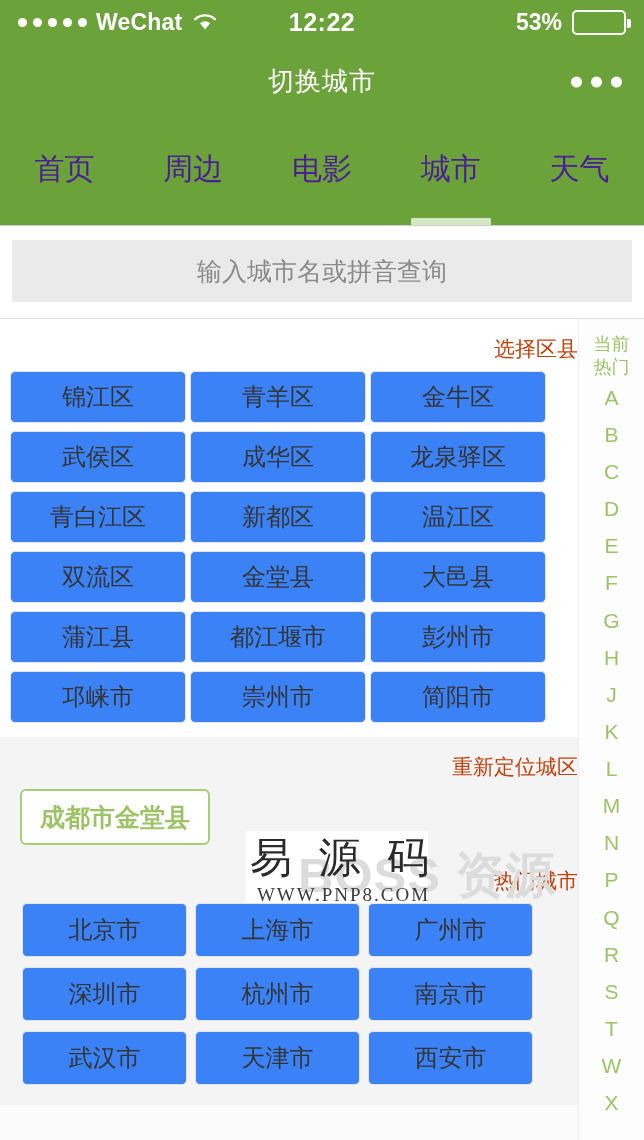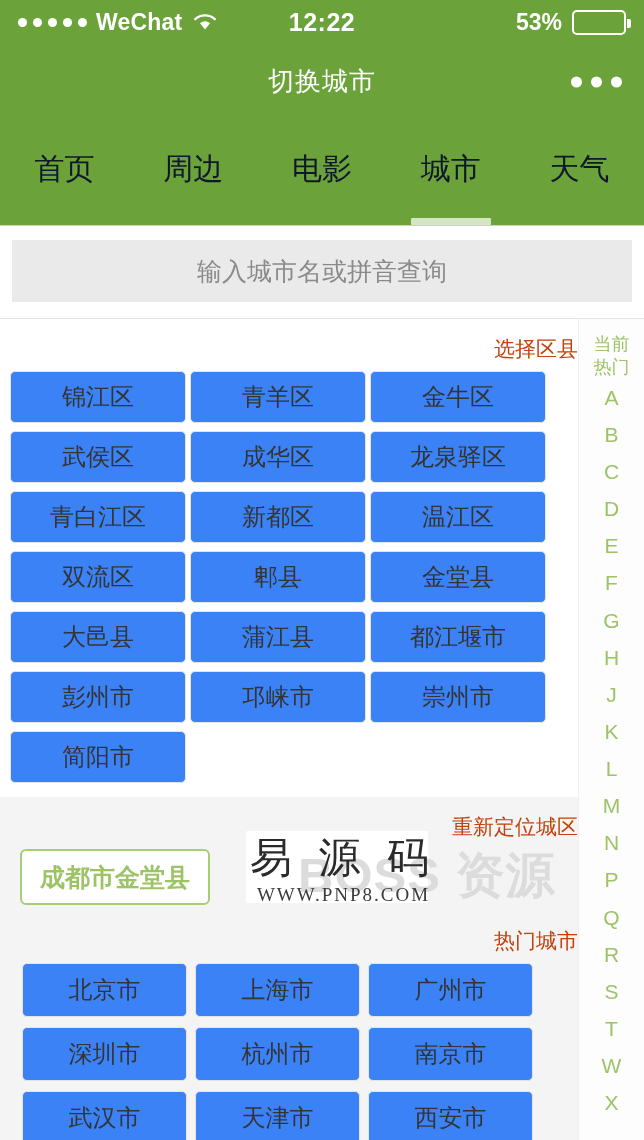--- a/index.html
+++ b/index.html
@@ -49,21 +49,21 @@
     display:flex; gap:9px;
   }
   .more-dots i { width:11px; height:11px; border-radius:50%; background:#fff; display:block; }
 
   
   .tabbar {
     height:107px; background:#6ba23a; display:flex; align-items:center;
     position:relative; border-bottom:1px solid #cfcfcf;
   }
   .tab {
-    flex:1; text-align:center; color:#0f172a; font-size:30px;
+    flex:1; text-align:center; color:#4c1d95; font-size:30px;
     position:relative; height:100%; display:flex; align-items:center; justify-content:center;
     padding-bottom:6px;
   }
   .tab.active .tab-underline {
     position:absolute; bottom:0; left:50%; transform:translateX(-50%);
     width:80px; height:7px; background:#d6e6c4; border-radius:1px;
   }
 
   
   .searchwrap {
@@ -209,21 +209,20 @@
             <div class="cell">锦江区</div>
             <div class="cell">青羊区</div>
             <div class="cell">金牛区</div>
             <div class="cell">武侯区</div>
             <div class="cell">成华区</div>
             <div class="cell">龙泉驿区</div>
             <div class="cell">青白江区</div>
             <div class="cell">新都区</div>
             <div class="cell">温江区</div>
             <div class="cell">双流区</div>
-            <div class="cell">郫县</div>
             <div class="cell">金堂县</div>
             <div class="cell">大邑县</div>
             <div class="cell">蒲江县</div>
             <div class="cell">都江堰市</div>
             <div class="cell">彭州市</div>
             <div class="cell">邛崃市</div>
             <div class="cell">崇州市</div>
             <div class="cell">简阳市</div>
           </div>
       </div>

